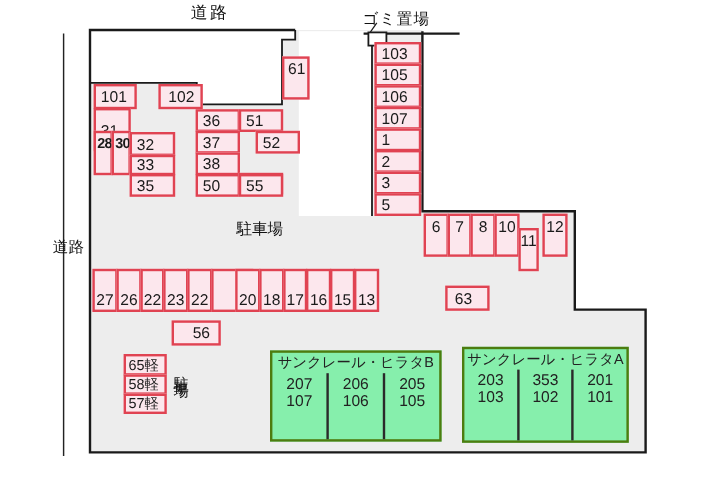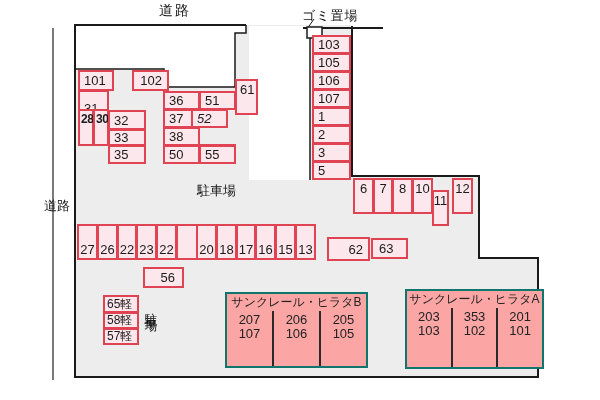--- a/index.html
+++ b/index.html
@@ -12,22 +12,22 @@
       font-size:13px;line-height:13px;color:#1a1a1a;}
   .sp.right{justify-content:flex-end;padding-left:0;padding-right:5px;}
   .sp.top{align-items:flex-start;padding-top:2px;}
   .sp.topctr{align-items:flex-start;justify-content:center;padding-left:0;padding-top:2px;}
   .sp.botctr{align-items:flex-end;justify-content:center;padding-left:0;padding-bottom:2px;text-align:center;}
   .sp.bold{font-weight:bold;font-size:12px;padding-left:1px;letter-spacing:-0.5px;}
   .sp.small{font-size:12px;padding-left:2px;}
   .lbl{position:absolute;z-index:3;font-size:13px;line-height:15px;color:#111;white-space:nowrap;}
   .lbl.big{font-size:14px;letter-spacing:2px;}
   .lbl.vert{writing-mode:vertical-rl;text-orientation:upright;letter-spacing:3px;font-size:12.5px;}
-  .bld{position:absolute;z-index:2;box-sizing:border-box;background:#fca5a5;
-       border:2px solid #0f766e;display:flex;flex-direction:column;color:#222;}
+  .bld{position:absolute;z-index:2;box-sizing:border-box;background:#86efac;
+       border:2px solid #4d7c0f;display:flex;flex-direction:column;color:#222;}
   .bld-title{height:17px;line-height:17px;text-align:center;font-size:12px;white-space:nowrap;}
   .bld-cols{flex:1;display:flex;}
   .bld-col{flex:1;display:flex;flex-direction:column;align-items:center;padding-top:2px;
            font-size:13px;line-height:14px;}
   .bld-col + .bld-col{border-left:2px solid #2a2a2a;}
 </style>
 </head>
 <body>
 
 <div id="map">
@@ -62,26 +62,26 @@
 
   <div class="sp" style="left:78px;top:70px;width:36px;height:21px;">101</div>
   <div class="sp right" style="left:132px;top:70px;width:37px;height:21px;">102</div>
   <div class="sp" style="left:78px;top:90px;width:31px;height:36px;">31</div>
   <div class="sp top bold" style="left:78px;top:109px;width:16px;height:37px;">28</div>
   <div class="sp top bold" style="left:93px;top:109px;width:16px;height:37px;">30</div>
   <div class="sp" style="left:108px;top:110px;width:38px;height:20px;">32</div>
   <div class="sp" style="left:108px;top:129px;width:38px;height:17px;">33</div>
   <div class="sp" style="left:108px;top:145px;width:38px;height:19px;">35</div>
 
-  <div class="sp top" style="left:235px;top:47px;width:23px;height:36px;padding-left:3px;margin-top:32px;">61</div>
+  <div class="sp top" style="left:235px;top:47px;width:23px;height:36px;padding-left:3px;">61</div>
 
   <div class="sp" style="left:163px;top:91px;width:37px;height:19px;">36</div>
   <div class="sp" style="left:199px;top:91px;width:37px;height:19px;">51</div>
   <div class="sp" style="left:163px;top:109px;width:37px;height:19px;">37</div>
-  <div class="sp" style="left:191px;top:109px;width:37px;height:19px;font-style:italic;">52</div>
+  <div class="sp" style="left:213px;top:109px;width:37px;height:19px;">52</div>
   <div class="sp" style="left:163px;top:127px;width:37px;height:19px;">38</div>
   <div class="sp" style="left:199px;top:144px;width:37px;height:18px;">53</div>
   <div class="sp" style="left:163px;top:145px;width:37px;height:19px;">50</div>
   <div class="sp" style="left:199px;top:145px;width:37px;height:19px;">55</div>
 
   <div class="sp" style="left:312px;top:35px;width:39px;height:19px;">103</div>
   <div class="sp" style="left:312px;top:53px;width:39px;height:19px;">105</div>
   <div class="sp" style="left:312px;top:71px;width:39px;height:19px;">106</div>
   <div class="sp" style="left:312px;top:89px;width:39px;height:19px;">107</div>
   <div class="sp" style="left:312px;top:107px;width:39px;height:19px;">1</div>
@@ -89,21 +89,20 @@
   <div class="sp" style="left:312px;top:143px;width:39px;height:19px;">3</div>
   <div class="sp" style="left:312px;top:161px;width:39px;height:19px;">5</div>
 
   <div class="sp topctr" style="left:353px;top:178px;width:21px;height:36px;">6</div>
   <div class="sp topctr" style="left:373px;top:178px;width:20px;height:36px;">7</div>
   <div class="sp topctr" style="left:392px;top:178px;width:21px;height:36px;">8</div>
   <div class="sp topctr" style="left:412px;top:178px;width:21px;height:36px;">10</div>
   <div class="sp topctr" style="left:432px;top:190px;width:17px;height:36px;">11</div>
   <div class="sp topctr" style="left:452px;top:178px;width:21px;height:36px;">12</div>
 
-  <div class="sp right" style="left:327px;top:237px;width:43px;height:24px;">62</div>
   <div class="sp" style="left:371px;top:238px;width:37px;height:21px;padding-left:6px;">63</div>
 
   <div class="sp botctr" style="left:77px;top:224px;width:21px;height:36px;">27</div>
   <div class="sp botctr" style="left:97px;top:224px;width:21px;height:36px;">26</div>
   <div class="sp botctr" style="left:117px;top:224px;width:20px;height:36px;">22</div>
   <div class="sp botctr" style="left:136px;top:224px;width:21px;height:36px;">23</div>
   <div class="sp botctr" style="left:156px;top:224px;width:21px;height:36px;">22</div>
   <div class="sp botctr" style="left:176px;top:224px;width:21px;height:36px;padding-left:31px;">21</div>
   <div class="sp botctr" style="left:196px;top:224px;width:21px;height:36px;">20</div>
   <div class="sp botctr" style="left:216px;top:224px;width:21px;height:36px;">18</div>
@@ -129,21 +128,21 @@
         <span>206</span>
         <span>106</span>
       </div>
       <div class="bld-col">
         <span>205</span>
         <span>105</span>
       </div>
     </div>
   </div>
 
-  <div class="bld" style="left:385px;top:289px;width:139px;height:80px;margin-left:20px;">
+  <div class="bld" style="left:385px;top:289px;width:139px;height:80px;">
     <div class="bld-title">サンクレール・ヒラタA</div>
     <div class="bld-cols">
       <div class="bld-col">
         <span>203</span>
         <span>103</span>
       </div>
       <div class="bld-col">
         <span>353</span>
         <span>102</span>
       </div>

